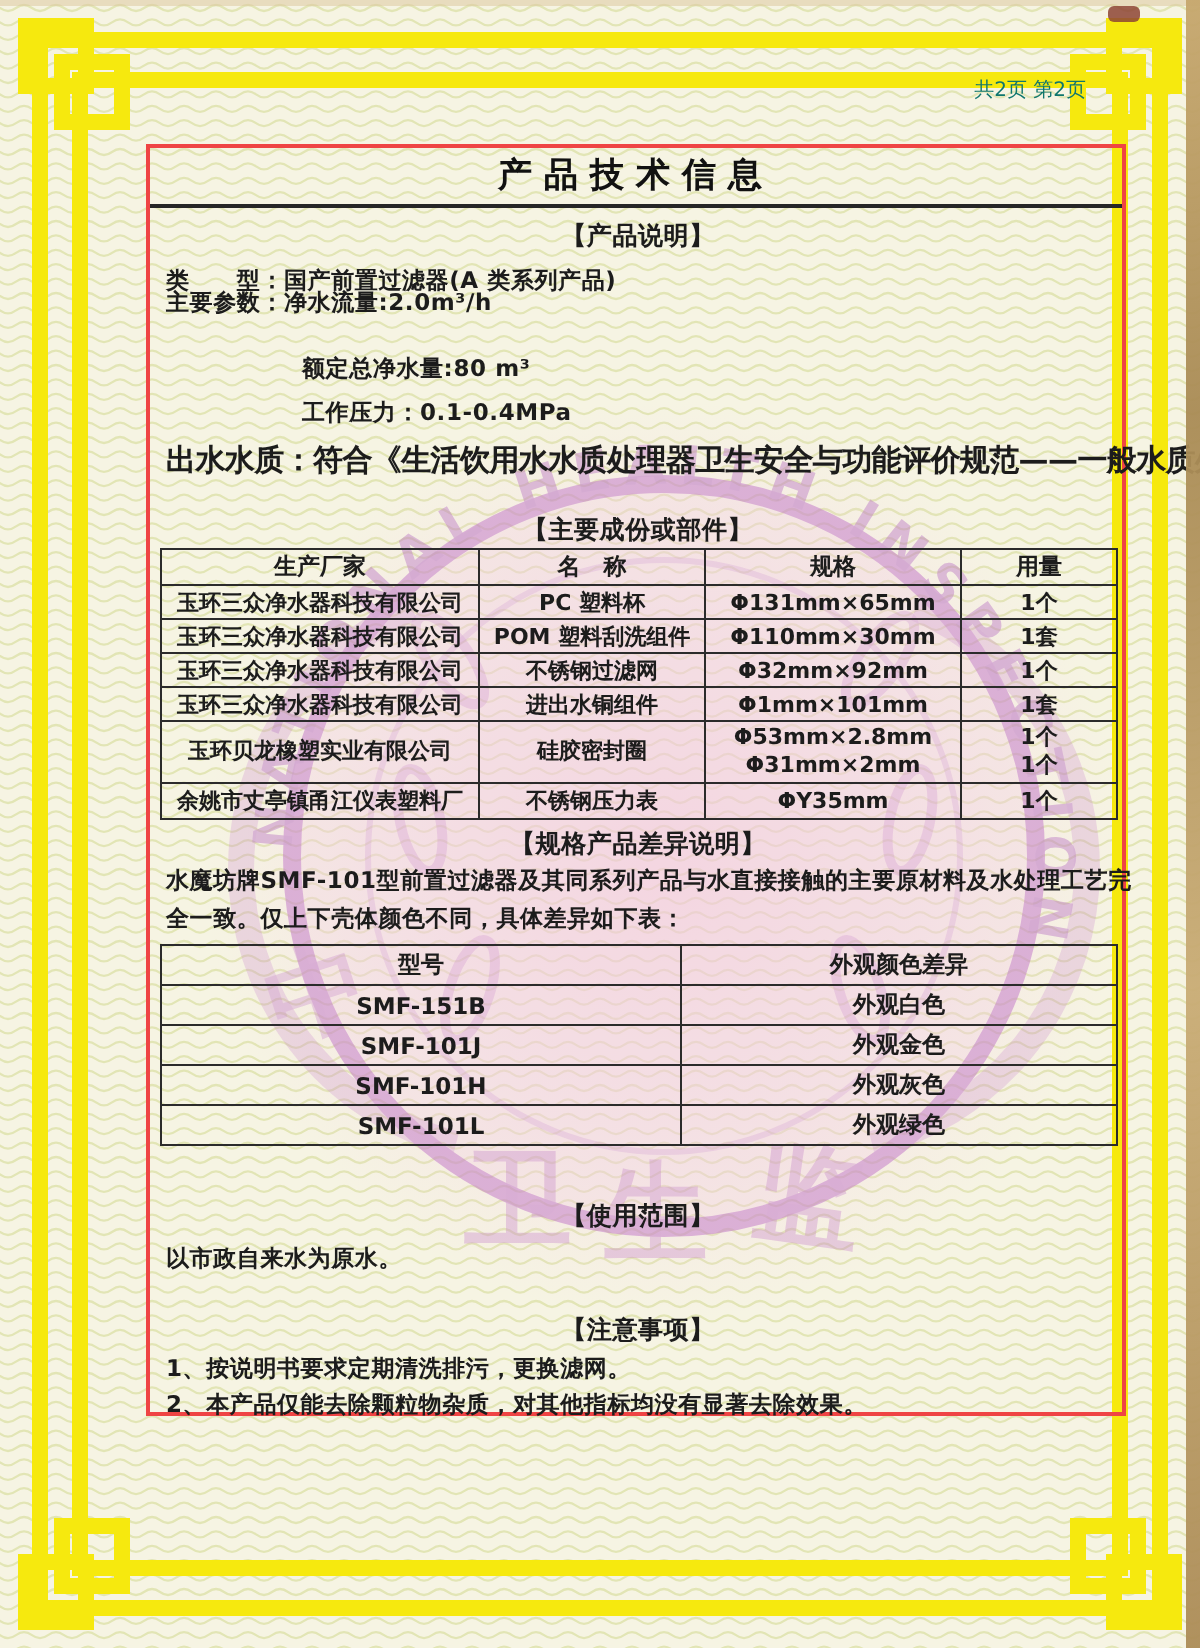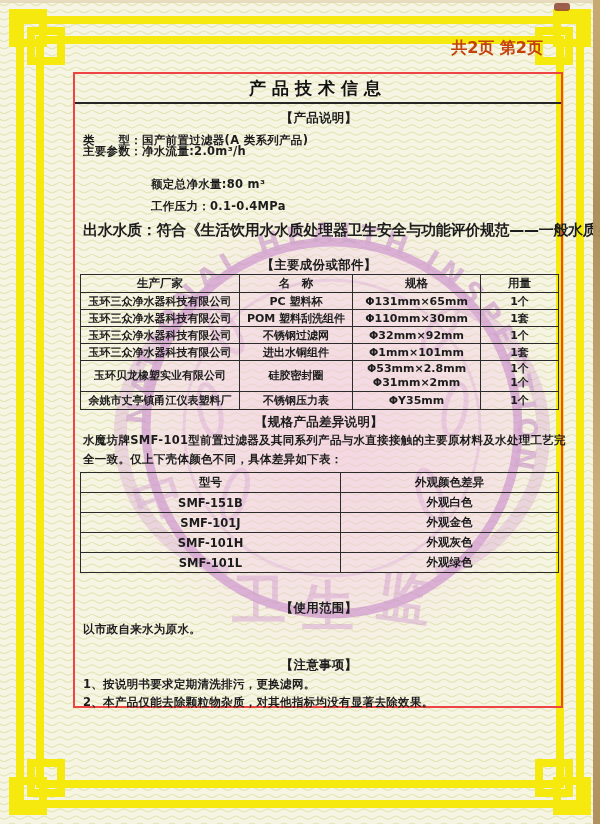--- a/index.html
+++ b/index.html
@@ -29,21 +29,21 @@
   .watermark{position:absolute;left:0;top:0;width:600px;height:824px;z-index:4;pointer-events:none;}
 
   
   .scan-right{position:absolute;right:0;top:0;width:7px;height:100%;z-index:60;
     background:linear-gradient(180deg,#c6a76d 0%,#a98b55 25%,#c9ac75 60%,#ac8c57 100%);opacity:.95;}
   .scan-top{position:absolute;left:0;top:0;width:100%;height:3px;background:#dcc9a0;opacity:.55;z-index:60;}
   .scan-blob{position:absolute;right:30px;top:3px;width:16px;height:8px;background:#8d4434;
     border-radius:3px;opacity:.85;z-index:61;}
 
   
-  .pageinfo{position:absolute;top:38px;right:57px;z-index:10;font-size:16px;font-weight:700;color:#c2410c;}
+  .pageinfo{position:absolute;top:38px;right:57px;z-index:10;font-size:10px;font-weight:400;color:#0f766e;}
   .docbox{position:absolute;left:73px;top:72px;width:490px;height:636px;z-index:10;
     border:2px solid #ef4444;box-sizing:border-box;background:transparent;}
   .titlebar{position:absolute;left:0;top:0;width:100%;height:30px;border-bottom:2px solid #262626;
     box-sizing:border-box;text-align:center;}
   .titlebar .t{font-size:17px;font-weight:700;letter-spacing:6px;color:#111;line-height:29px;}
 
   .ln{position:absolute;left:8px;right:6px;font-size:11.5px;font-weight:700;color:#1c1c1c;
       white-space:nowrap;letter-spacing:.3px;}
   .ln.head{font-size:12.5px;text-align:center;}
   .ln.indent{left:76px;}

